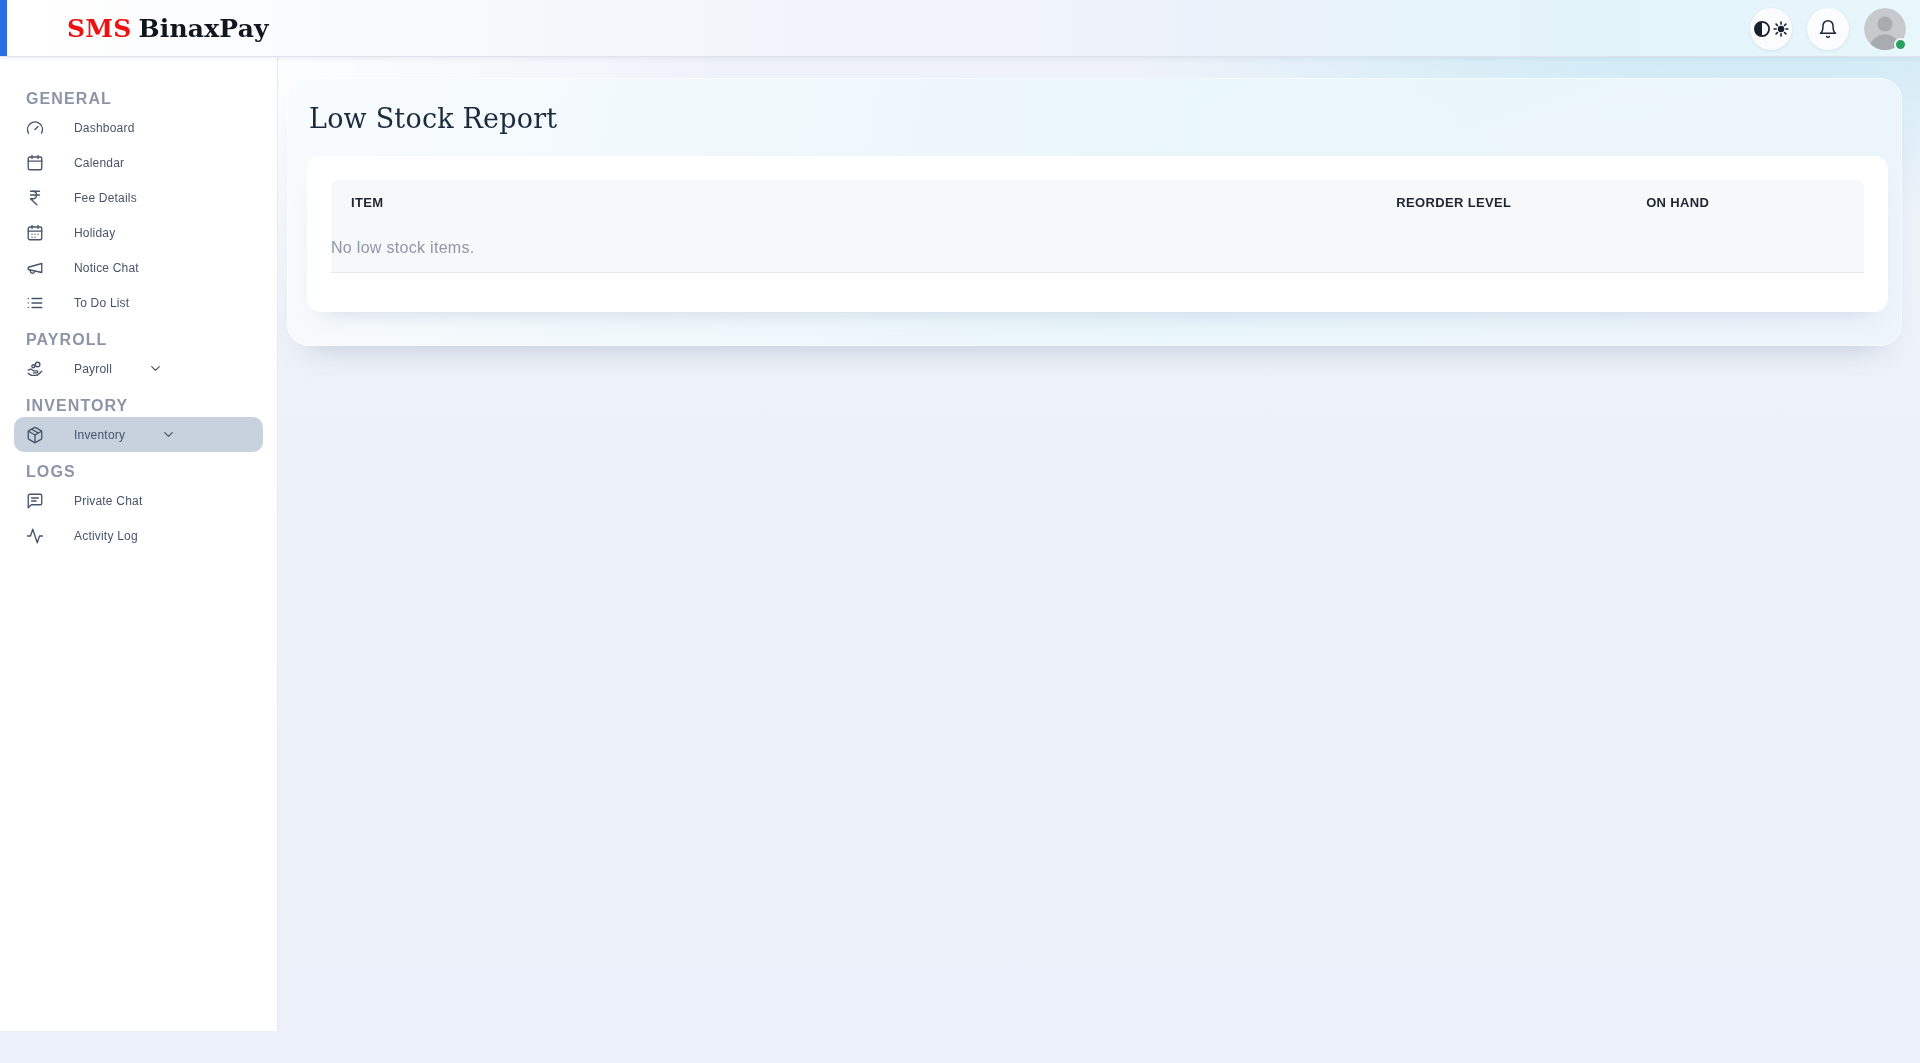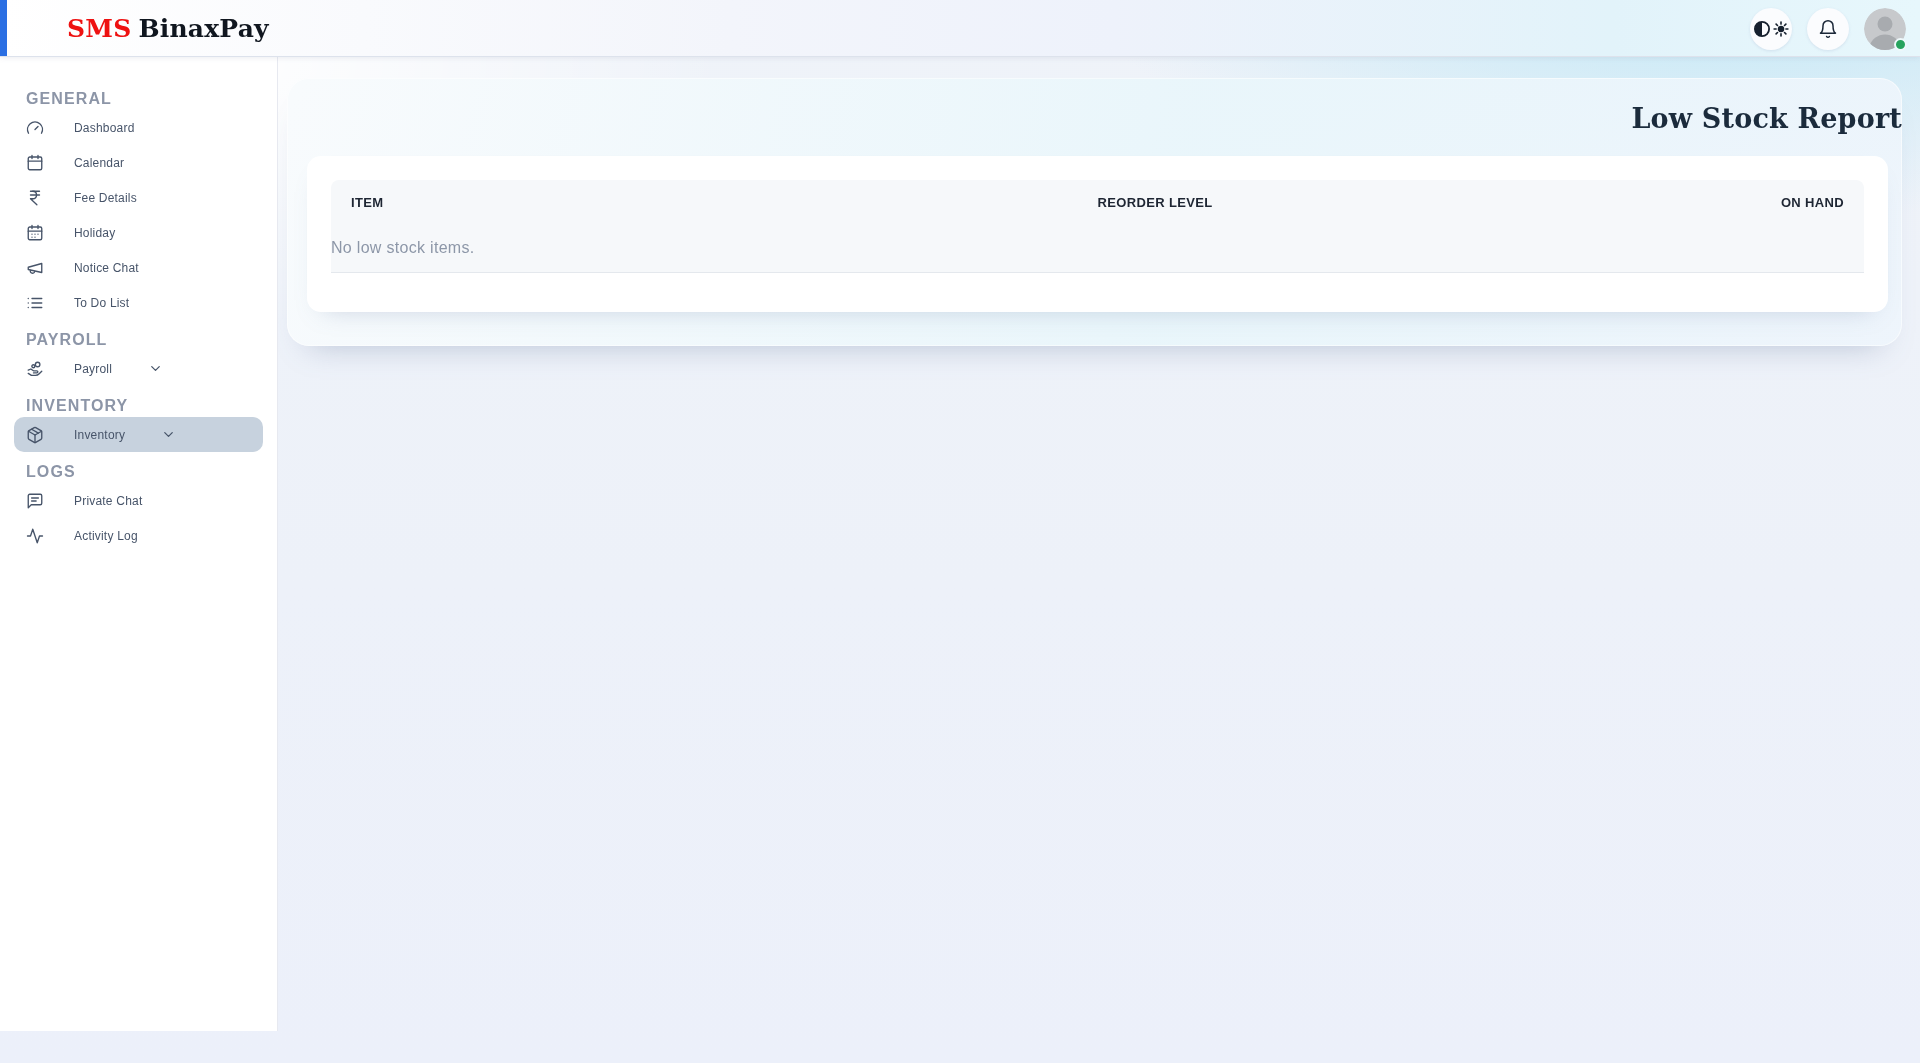--- a/index.html
+++ b/index.html
@@ -63,34 +63,34 @@
   .content-panel{
     position:absolute; left:287px; top:78px; width:1615px; height:268px;
     border-radius:22px;
     background:linear-gradient(100deg, rgba(248,251,253,.95) 0%, rgba(233,246,251,.95) 55%, rgba(238,245,252,.92) 100%);
     box-shadow:0 20px 30px -22px rgba(90,110,150,.4), 0 0 0 1px rgba(255,255,255,.55) inset;
     z-index:2;
   }
   .page-title{
     margin:26px 0 0 22px;
     font-family:"DejaVu Serif","Liberation Serif",serif;
-    font-size:27px; line-height:30px; font-weight:700; color:#1b2b3c; letter-spacing:.2px;text-align:right;
+    font-size:27px; line-height:30px; font-weight:400; color:#1b2b3c; letter-spacing:.2px;
   }
   .card{
     margin:22px 14px 0 20px; height:156px; border-radius:14px; background:#ffffff;
     box-shadow:0 12px 24px -16px rgba(110,130,165,.38);
   }
   .table-wrap{ margin:0 24px; padding-top:24px; }
   table{ width:100%; border-collapse:collapse; background:#f6f8fa; border-radius:8px 8px 0 0; }
   th{
     height:45px; font-size:13px; font-weight:700; color:#1e2633; letter-spacing:.35px;
   }
   th.col-0{ width:50%; text-align:left; padding-left:20px; }
-  th.col-1{ width:27%; text-align:left; }
-  th.col-2{ width:23%; text-align:right; padding-right:20px; }
+  th.col-1{ width:27%; text-align:right; }
+  th.col-2{ width:23%; text-align:center; padding-right:20px; }
   td.empty-cell{
     height:47px; text-align:left; color:#8d97a8; font-size:16px; letter-spacing:.3px;
     border-bottom:1px solid #e4e8ed;
   }
 </style>
 </head>
 <body>
 
 <header class="app-header">
   <div class="accent-bar"></div>

